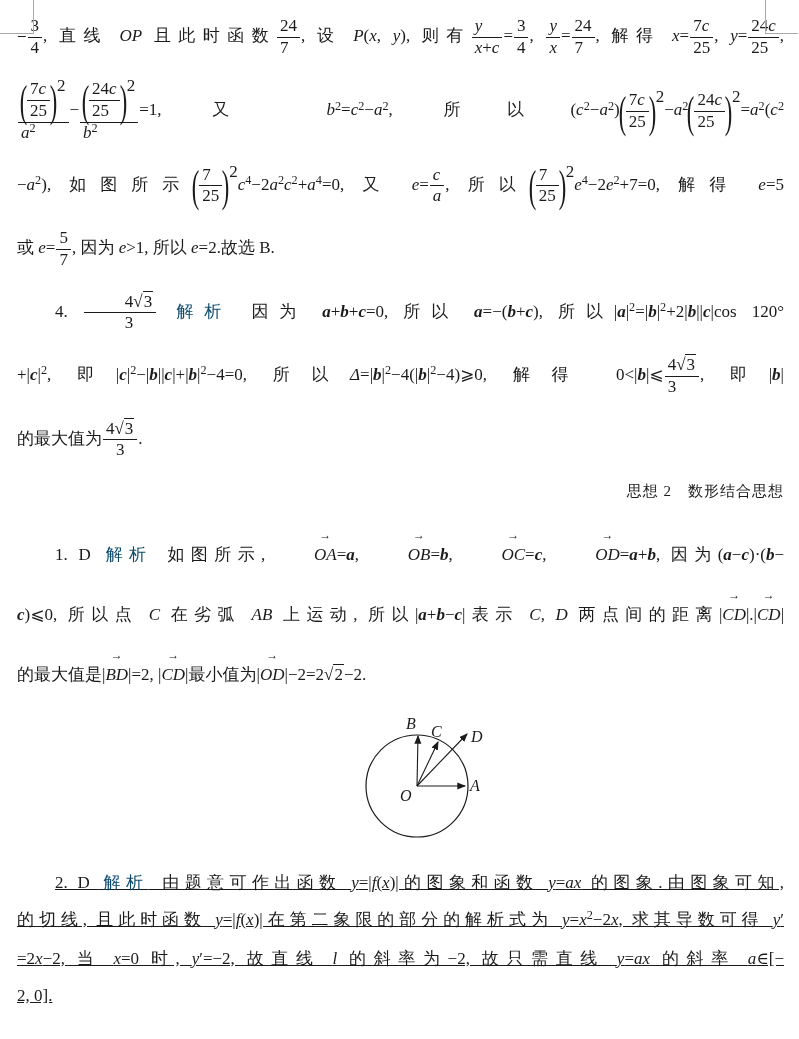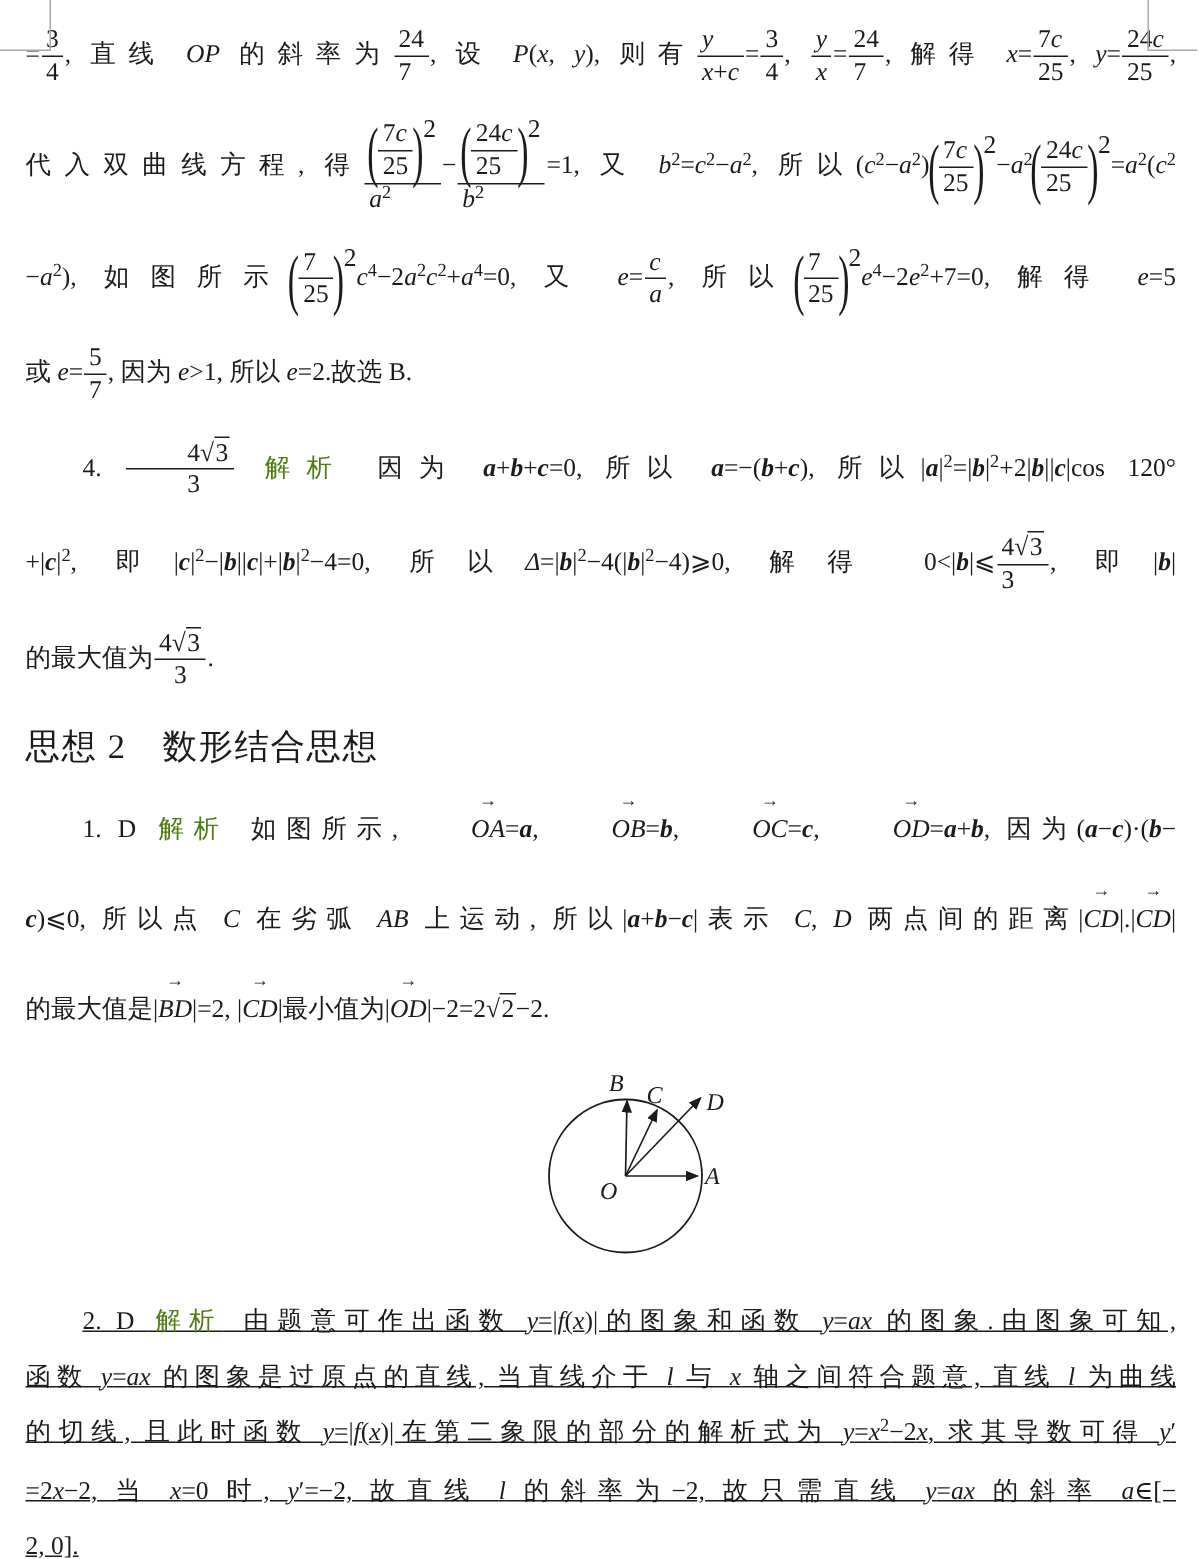--- a/index.html
+++ b/index.html
@@ -12,25 +12,25 @@
   .mark-tl{position:absolute;left:0;top:0;width:33px;height:33px;
     border-right:1.5px solid #a9a9a9;border-bottom:1.5px solid #a9a9a9;}
   .mark-tr{position:absolute;right:1px;top:0;width:32px;height:33px;
     border-left:1.5px solid #a9a9a9;border-bottom:1.5px solid #a9a9a9;}
   .content{padding:16px 15px 0 17px;}
   .ln{min-height:24px;}
   .ln-f{line-height:26px;margin-bottom:21px;}
   .ln-t{line-height:37px;margin-bottom:0;text-decoration:underline;}
   .just{text-align:justify;text-align-last:justify;}
   .ind{text-indent:38px;}
-  .ln-h{text-align:left;font-size:23px;letter-spacing:1px;margin:0 0 14px 0;}
+  .ln-h{text-align:right;font-size:15px;letter-spacing:1px;margin:0 0 28px 0;}
   .tk-m{font-style:italic;}
   .tk-bm{font-style:italic;font-weight:700;}
   .tk-sup{font-size:0.72em;position:relative;top:-0.48em;}
-  .tk-jx{color:#4d7c0f;font-family:"Liberation Sans","DejaVu Sans",sans-serif;}
+  .tk-jx{color:#0c4a6e;font-family:"Liberation Sans","DejaVu Sans",sans-serif;}
   .tk-f{display:inline-flex;flex-direction:column;vertical-align:middle;
     text-align:center;line-height:1.22;padding:0 1px;}
   .tk-f .nu,.tk-f .de{display:block;padding:0 3px;}
   .tk-f .de{border-top:1.2px solid currentColor;}
   .tk-sq{white-space:nowrap;}
   .tk-sq .rad{border-top:1.2px solid currentColor;padding:0 1px;}
   .tk-p2{display:inline-flex;align-items:center;vertical-align:middle;}
   .tk-p2 .pa{display:inline-block;font-size:45px;line-height:38px;font-weight:300;
     transform:scaleX(0.5);margin:0 -5px;}
   .tk-p2 .pc{display:inline-flex;align-items:center;}
@@ -45,21 +45,21 @@
 <body>
 
 <div class="page">
   <div class="mark-tl"></div>
   <div class="mark-tr"></div>
   <div class="content">
     <div id="sec-top">
         <div class="ln ln-f just"><span class="tk-t">=</span><span class="tk-f">
             <span class="nu"><span class="tk-t">3</span></span>
             <span class="de"><span class="tk-t">4</span></span>
-          </span><span class="tk-t">, 直线 </span><span class="tk-m">OP</span><span class="tk-t"> 的斜率为</span><span class="tk-f">
+          </span><span class="tk-t">, 直线 </span><span class="tk-m">OP</span><span class="tk-t"> 且此时函数</span><span class="tk-f">
             <span class="nu"><span class="tk-t">24</span></span>
             <span class="de"><span class="tk-t">7</span></span>
           </span><span class="tk-t">, 设 </span><span class="tk-m">P</span><span class="tk-t">(</span><span class="tk-m">x</span><span class="tk-t">, </span><span class="tk-m">y</span><span class="tk-t">), 则有</span><span class="tk-f">
             <span class="nu"><span class="tk-m">y</span></span>
             <span class="de"><span class="tk-m">x</span><span class="tk-t">+</span><span class="tk-m">c</span></span>
           </span><span class="tk-t">=</span><span class="tk-f">
             <span class="nu"><span class="tk-t">3</span></span>
             <span class="de"><span class="tk-t">4</span></span>
           </span><span class="tk-t">, </span><span class="tk-f">
             <span class="nu"><span class="tk-m">y</span></span>
@@ -67,21 +67,21 @@
           </span><span class="tk-t">=</span><span class="tk-f">
             <span class="nu"><span class="tk-t">24</span></span>
             <span class="de"><span class="tk-t">7</span></span>
           </span><span class="tk-t">, 解得 </span><span class="tk-m">x</span><span class="tk-t">=</span><span class="tk-f">
             <span class="nu"><span class="tk-t">7</span><span class="tk-m">c</span></span>
             <span class="de"><span class="tk-t">25</span></span>
           </span><span class="tk-t">, </span><span class="tk-m">y</span><span class="tk-t">=</span><span class="tk-f">
             <span class="nu"><span class="tk-t">24</span><span class="tk-m">c</span></span>
             <span class="de"><span class="tk-t">25</span></span>
           </span><span class="tk-t">,</span></div>
-        <div class="ln ln-f just"><span class="tk-t">代入双曲线方程, 得</span><span class="tk-f">
+        <div class="ln ln-f just"><span class="tk-f">
             <span class="nu"><span class="tk-p2">
                 <span class="pa">(</span>
                 <span class="pc">
                   <span class="tk-f">
                     <span class="nu"><span class="tk-t">7</span><span class="tk-m">c</span></span>
                     <span class="de"><span class="tk-t">25</span></span>
                   </span>
                 </span>
                 <span class="pa">)</span>
                 <span class="pexp">2</span>
@@ -180,19 +180,18 @@
           <line x1="86" y1="77" x2="136" y2="25" stroke="#1b1b1b" stroke-width="1.1" marker-end="url(#ah)"></line>
           <line x1="86" y1="77" x2="134" y2="77" stroke="#1b1b1b" stroke-width="1.1" marker-end="url(#ah)"></line>
           <text x="75" y="20" font-size="16" font-style="italic" fill="#1b1b1b">B</text>
           <text x="100" y="28" font-size="16" font-style="italic" fill="#1b1b1b">C</text>
           <text x="140" y="33" font-size="16" font-style="italic" fill="#1b1b1b">D</text>
           <text x="139" y="82" font-size="16" font-style="italic" fill="#1b1b1b">A</text>
           <text x="69" y="92" font-size="16" font-style="italic" fill="#1b1b1b">O</text>
         </svg></div>
     <div id="sec-bot">
         <div class="ln ln-t just ind"><span class="tk-t">2. D </span><span class="tk-jx">解析</span><span class="tk-t"> 由题意可作出函数 </span><span class="tk-m">y</span><span class="tk-t">=|</span><span class="tk-m">f</span><span class="tk-t">(</span><span class="tk-m">x</span><span class="tk-t">)|的图象和函数 </span><span class="tk-m">y</span><span class="tk-t">=</span><span class="tk-m">ax</span><span class="tk-t"> 的图象.由图象可知,</span></div>
-        <div class="ln ln-t just"><span class="tk-t">函数 </span><span class="tk-m">y</span><span class="tk-t">=</span><span class="tk-m">ax</span><span class="tk-t"> 的图象是过原点的直线, 当直线介于 </span><span class="tk-m">l</span><span class="tk-t"> 与 </span><span class="tk-m">x</span><span class="tk-t"> 轴之间符合题意, 直线 </span><span class="tk-m">l</span><span class="tk-t"> 为曲线</span></div>
         <div class="ln ln-t just"><span class="tk-t">的切线, 且此时函数 </span><span class="tk-m">y</span><span class="tk-t">=|</span><span class="tk-m">f</span><span class="tk-t">(</span><span class="tk-m">x</span><span class="tk-t">)|在第二象限的部分的解析式为 </span><span class="tk-m">y</span><span class="tk-t">=</span><span class="tk-m">x</span><span class="tk-sup">2</span><span class="tk-t">−2</span><span class="tk-m">x</span><span class="tk-t">, 求其导数可得 </span><span class="tk-m">y</span><span class="tk-t">′</span></div>
         <div class="ln ln-t just"><span class="tk-t">=2</span><span class="tk-m">x</span><span class="tk-t">−2, 当 </span><span class="tk-m">x</span><span class="tk-t">=0 时, </span><span class="tk-m">y</span><span class="tk-t">′=−2, 故直线 </span><span class="tk-m">l</span><span class="tk-t"> 的斜率为−2, 故只需直线 </span><span class="tk-m">y</span><span class="tk-t">=</span><span class="tk-m">ax</span><span class="tk-t"> 的斜率 </span><span class="tk-m">a</span><span class="tk-t">∈[−</span></div>
         <div class="ln ln-t"><span class="tk-t">2, 0].</span></div>
       </div>
   </div>
 </div>
 
 </body></html>

